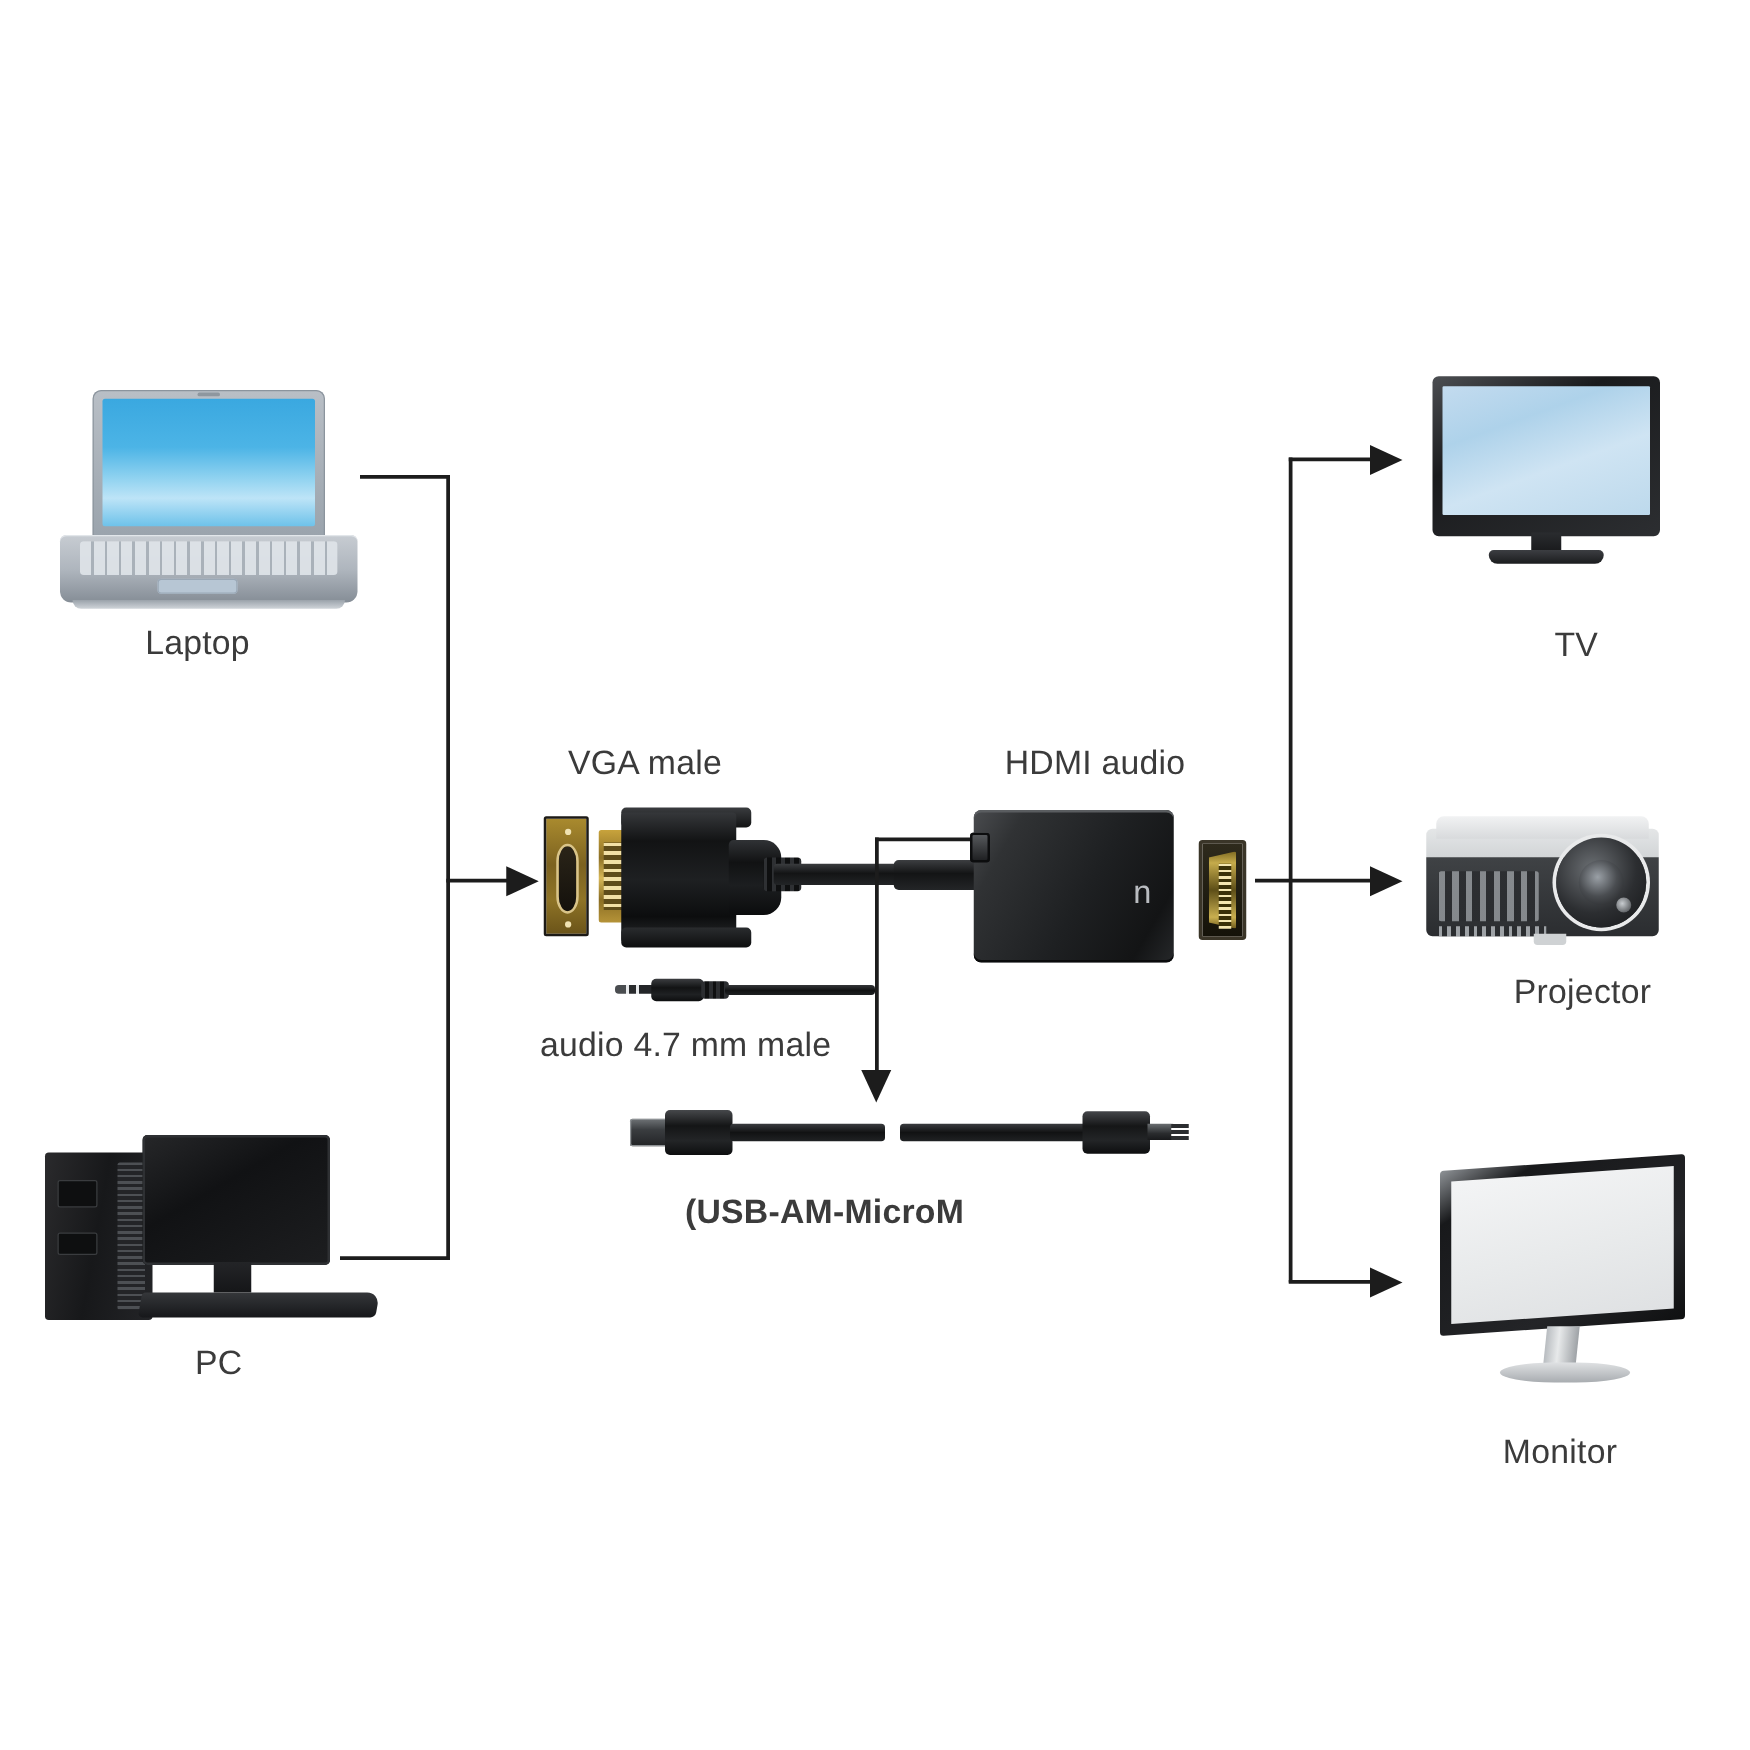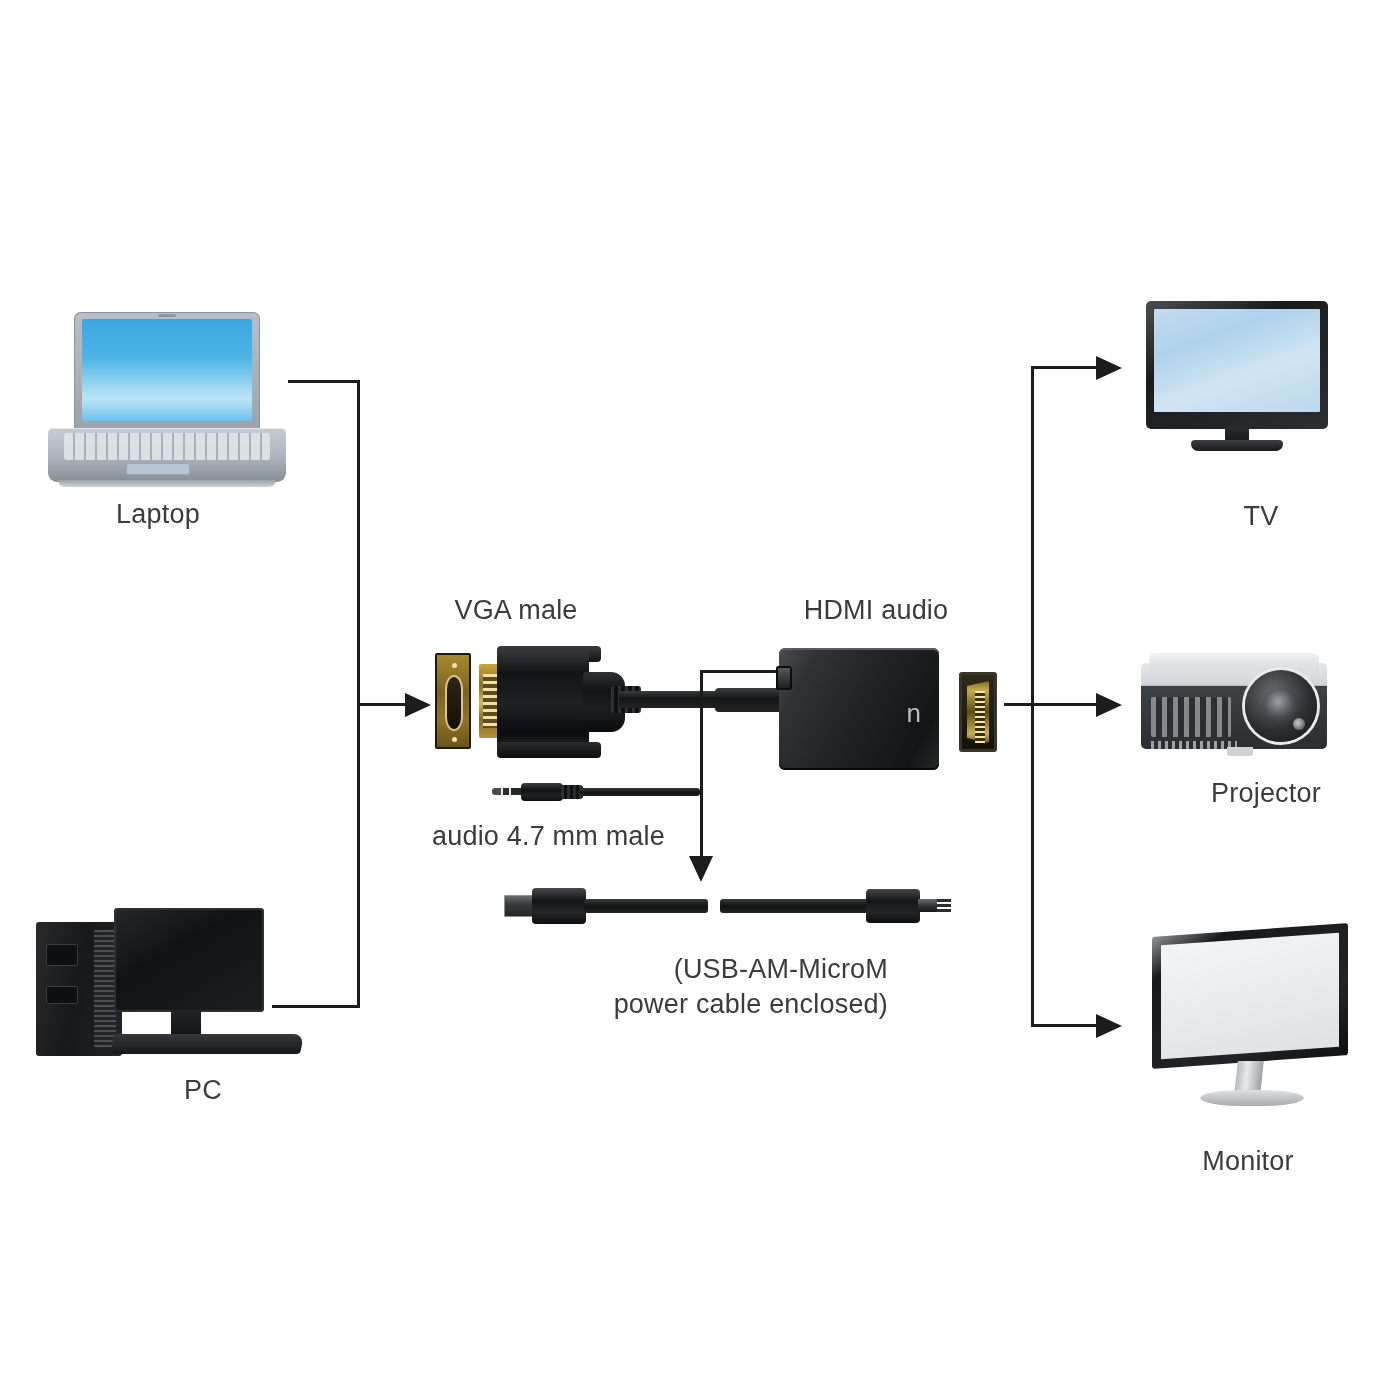--- a/index.html
+++ b/index.html
@@ -21,21 +21,21 @@
   }
   .lbl {
     position: absolute;
     color: #3b3b3b;
     font-size: 27px;
     font-family: "Liberation Sans", sans-serif;
     white-space: nowrap;
     letter-spacing: .2px;
   }
   .lbl.center { transform: translateX(-50%); text-align: center; }
-  .lbl.two { line-height: 1.28; white-space: normal; text-align: right; width: 340px; }
+  .lbl.two { line-height: 1.28; white-space: normal; text-align: left; width: 340px; font-weight: bold; }
 
   
   .hline, .vline {
     position: absolute;
     background: #1c1c1c;
   }
   .hline { height: 3px; }
   .vline { width: 3px; }
 
   .arrow-r {
@@ -456,21 +456,21 @@
   <div class="pc" style="left:36px; top:908px; width:266px; height:150px;">
     <div class="pc-tower">
       <div class="pc-tower-strip"></div>
       <div class="pc-tower-bay"></div>
       <div class="pc-tower-bay2"></div>
     </div>
     <div class="pc-mon"></div>
     <div class="pc-mon-neck"></div>
     <div class="pc-kbd"></div>
   </div>
-  <div class="lbl center" style="left:175px; top:1075px;margin-left:28px;">PC</div>
+  <div class="lbl center" style="left:175px; top:1075px;">PC</div>
 
   <div class="hline" style="left:288px; top:380px; width:72px;"></div>
   <div class="vline" style="left:357px; top:380px; height:628px;"></div>
   <div class="hline" style="left:272px; top:1005px; width:88px;"></div>
   <div class="hline" style="left:357px; top:703px; width:52px;"></div>
   <div class="arrow-r" style="left:405px; top:693px;"></div>
 
   <div class="lbl center" style="left:516px; top:595px;">VGA male</div>
   <div class="vga" style="left:435px; top:650px; width:290px; height:110px;">
     <div class="vga-plate">
@@ -518,21 +518,20 @@
     <div class="usb-a-metal"></div>
     <div class="usb-a-body"></div>
     <div class="usb-a-cable"></div>
     <div class="usb-r-cable"></div>
     <div class="usb-m-body"></div>
     <div class="usb-m-tip"></div>
     <div class="usb-m-prongs"></div>
   </div>
   <div class="lbl two" style="left:718px; top:952px; transform:translateX(-50%);">
     <span>(USB-AM-MicroM</span><br>
-    <span>power cable enclosed)</span>
   </div>
 
   <div class="vline" style="left:1031px; top:366px; height:660px;"></div>
   <div class="hline" style="left:1004px; top:703px; width:96px;"></div>
 
   <div class="hline" style="left:1031px; top:366px; width:69px;"></div>
   <div class="arrow-r" style="left:1096px; top:356px;"></div>
 
   <div class="arrow-r" style="left:1096px; top:693px;"></div>
 

